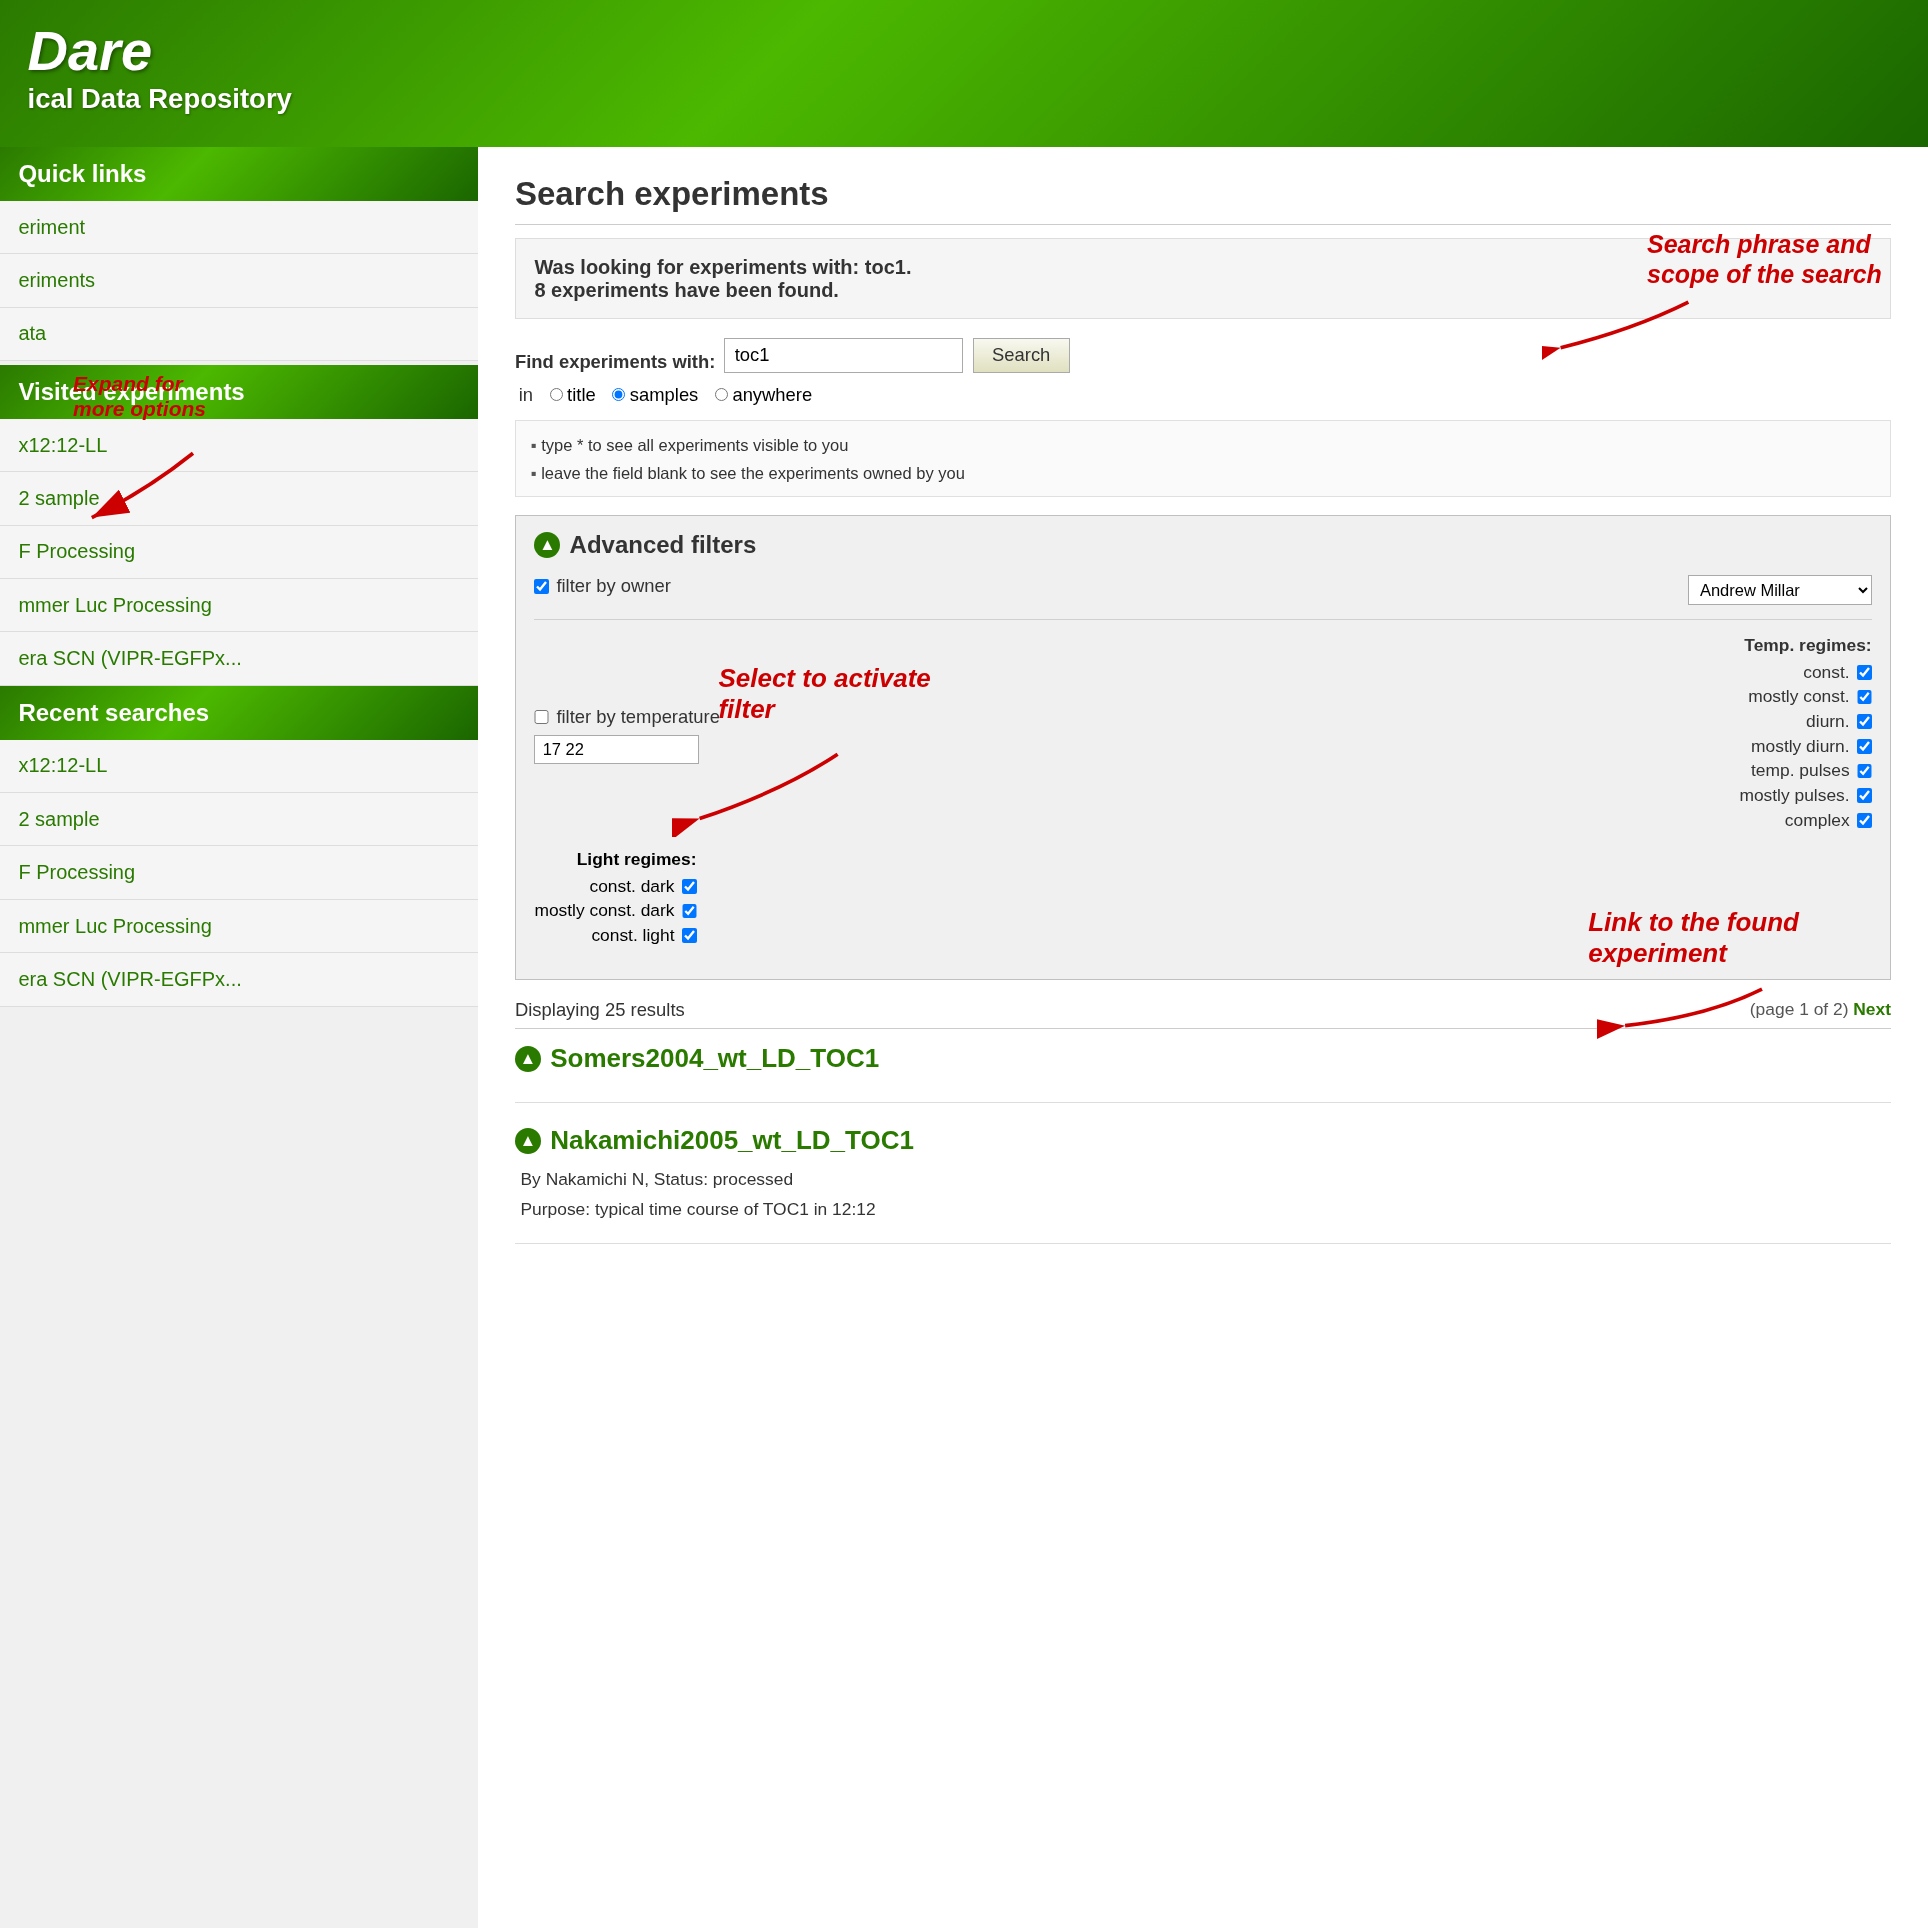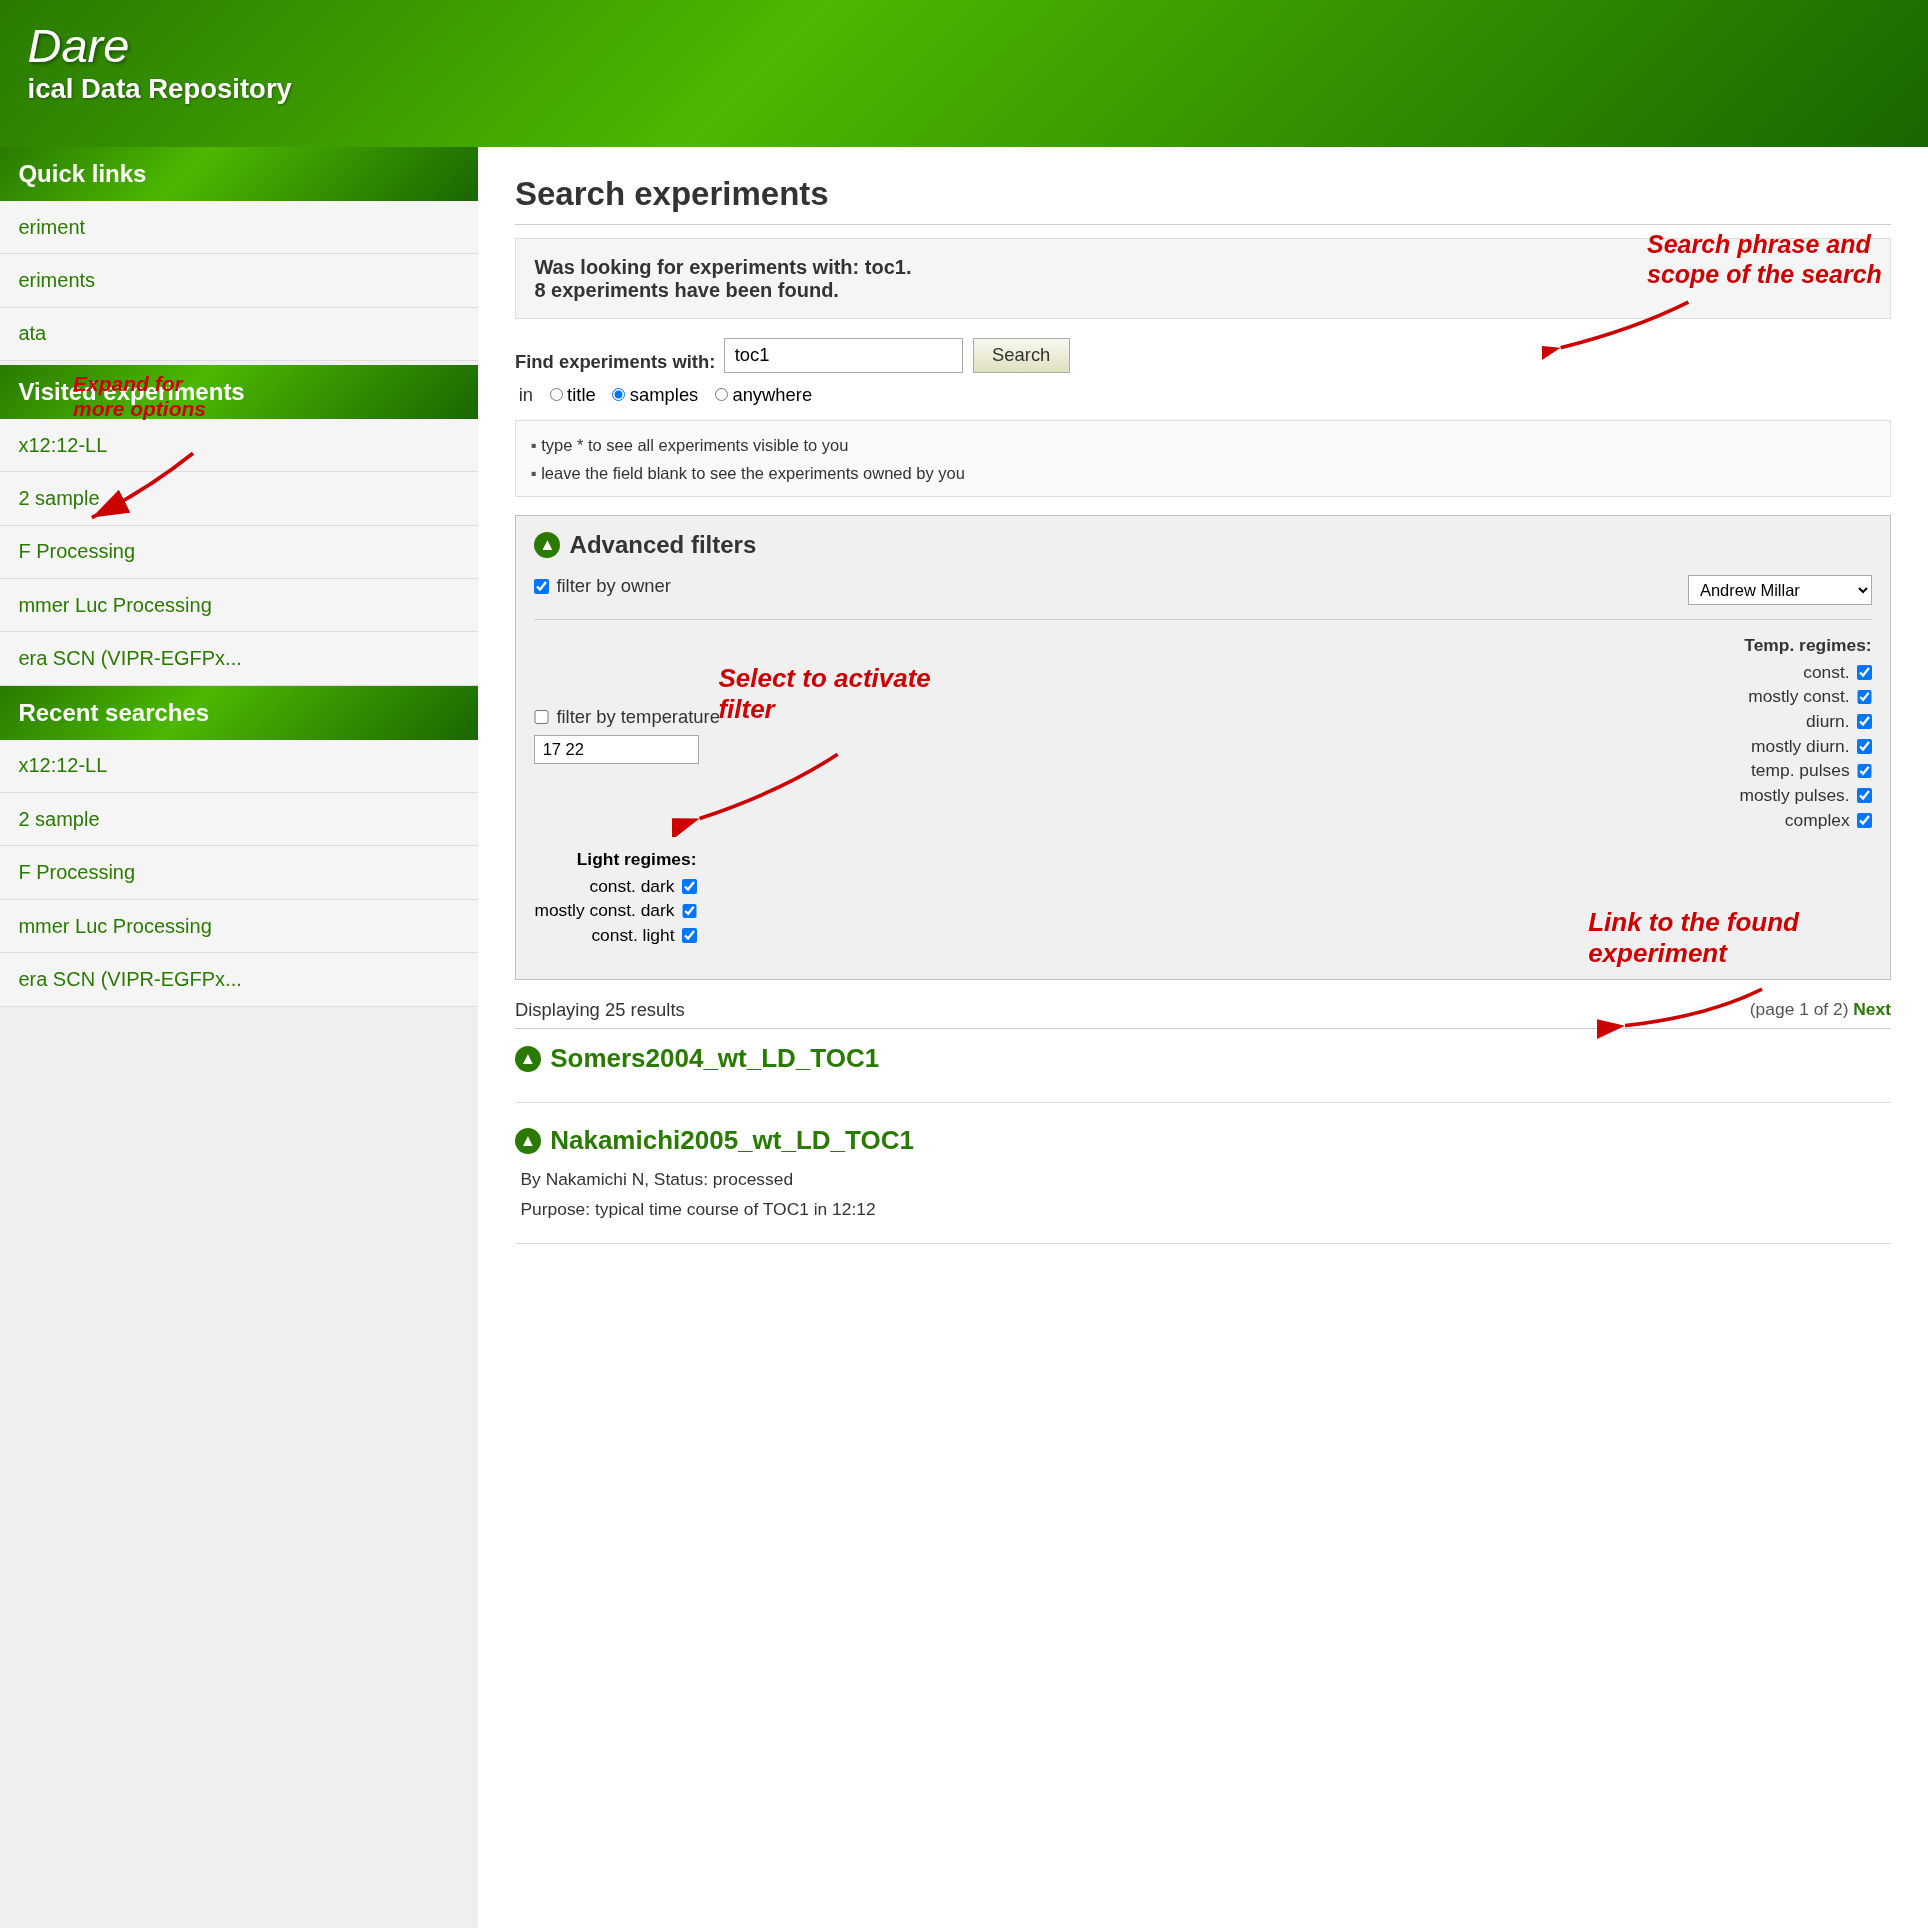--- a/index.html
+++ b/index.html
@@ -13,22 +13,22 @@
     }
 
     
     .header {
       background: linear-gradient(135deg, #2a7a00 0%, #4cb800 40%, #1a6600 100%);
       height: 147px;
       position: relative;
       padding: 18.4px 27.5px;
     }
     .header-title {
-      font-size: 47px;
-      font-weight: normal;
+      font-size: 56px;
+      font-weight: bold;
       color: white;
       font-style: italic;
       text-shadow: 1.8px 1.8px 3.7px rgba(0,0,0,0.4);
     }
     .header-subtitle {
       font-size: 27.5px;
       font-weight: bold;
       color: white;
       text-shadow: 0.9px 0.9px 2.8px rgba(0,0,0,0.4);
     }

